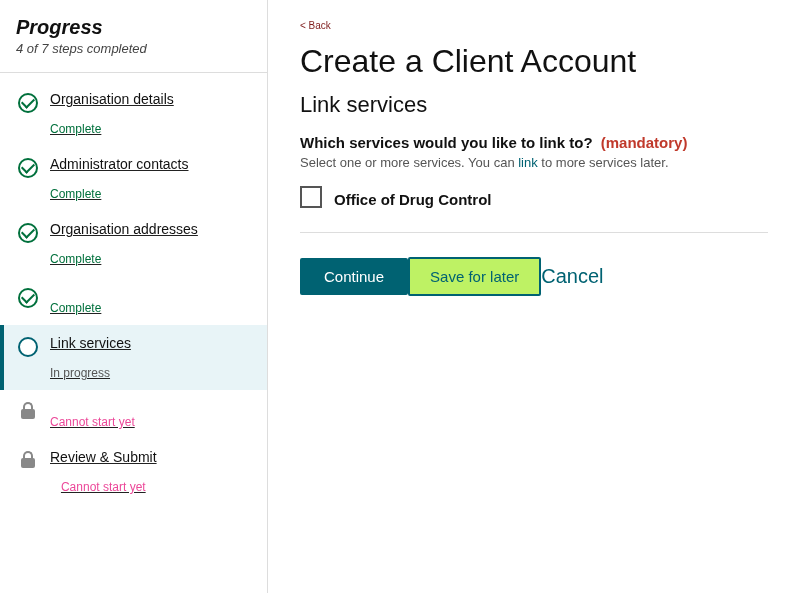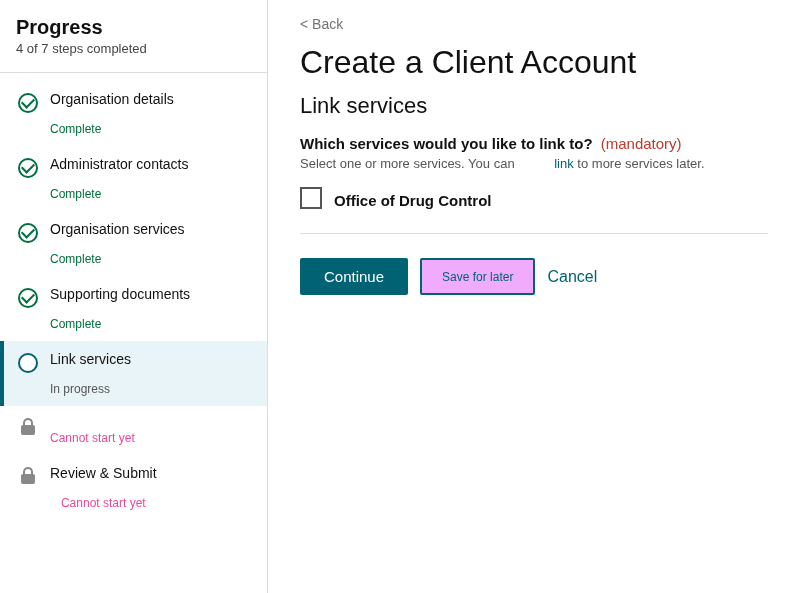--- a/index.html
+++ b/index.html
@@ -11,20 +11,21 @@
       min-width: 268px;
       border-right: 1px solid #ddd;
       padding: 16px 0;
       display: flex;
       flex-direction: column;
     }
     .progress-header {
       padding: 0 16px 16px 16px;
       border-bottom: 1px solid #ddd;
       margin-bottom: 8px;
+      font-style: italic;
     }
     .progress-title {
       font-size: 20px;
       font-weight: bold;
       color: #111;
     }
     .progress-subtitle {
       font-size: 13px;
       color: #444;
       margin-top: 2px;
@@ -32,20 +33,21 @@
     .sidebar-items {
       list-style: none;
       flex: 1;
     }
     .sidebar-item {
       display: flex;
       align-items: flex-start;
       padding: 10px 16px;
       cursor: pointer;
       position: relative;
+      text-decoration: underline;
     }
     .sidebar-item.active {
       background: #e8f4f7;
       border-left: 4px solid #006272;
       padding-left: 12px;
     }
     .sidebar-item .icon {
       width: 24px;
       min-width: 24px;
       margin-right: 10px;
@@ -122,22 +124,22 @@
       border-radius: 2px;
     }
 
     
     #main {
       flex: 1;
       padding: 16px 32px;
       overflow-y: auto;
     }
     .back-link {
-      color: #737373;
-      font-size: 14px;
+      color: #7f1d1d;
+      font-size: 10px;
       cursor: pointer;
       margin-bottom: 12px;
       display: inline-flex;
       gap: 4px;
       text-decoration: none;
     }
     .page-title {
       font-size: 32px;
       font-weight: 400;
       color: #111;
@@ -150,32 +152,31 @@
       margin-bottom: 16px;
     }
     .question-label {
       font-size: 15px;
       font-weight: bold;
       color: #111;
       margin-bottom: 4px;
     }
     .question-label span.mandatory {
       color: #c0392b;
-      font-weight: normal;
+      font-weight: bold;
       margin-left: 4px;
     }
     .hint-text {
       font-size: 13px;
       color: #555;
       margin-bottom: 16px;
     }
     .hint-text a {
       color: #006272;
       text-decoration: none;
-      margin-left: 36px;
     }
     .checkbox-option {
       display: flex;
       align-items: flex-end;
       gap: 12px;
       margin-bottom: 24px;
     }
     .checkbox-option input[type="checkbox"] {
       width: 22px;
       height: 22px;
@@ -191,45 +192,46 @@
       color: #111;
       cursor: pointer;
     }
     .divider {
       border: none;
       border-top: 1px solid #ddd;
       margin: 8px 0 24px 0;
     }
     .action-buttons {
       display: flex;
-      gap: 12px;
+      align-items: center;
+      gap: 0;
     }
     .btn-continue {
       background: #006272;
       color: #fff;
       border: none;
       padding: 10px 24px;
       font-size: 15px;
       cursor: pointer;
       border-radius: 2px;
     }
     .btn-save {
-      background: #f0abfc;
+      background: #bef264;
       color: #006272;
       border: 2px solid #006272;
       padding: 9px 20px;
-      font-size: 12px;
+      font-size: 15px;
       cursor: pointer;
       border-radius: 2px;
     }
     .btn-cancel {
       background: none;
       border: none;
       color: #006272;
-      font-size: 16px;
+      font-size: 20px;
       cursor: pointer;
       text-decoration: none;
     }
   </style>
 </head>
 <body>
 
 <nav id="sidebar">
   <div class="progress-header">
     <div class="progress-title">Progress</div>
@@ -252,30 +254,29 @@
         <div class="item-text">
           <span class="item-label">Administrator contacts</span>
           <span class="item-status status-complete">Complete</span>
         </div>
       </li>
       <li class="sidebar-item">
         <div class="icon">
           <div class="check-circle"></div>
         </div>
         <div class="item-text">
-          <span class="item-label">Organisation services</span>
+          <span class="item-label">Organisation addresses</span>
           <span class="item-status status-complete">Complete</span>
         </div>
       </li>
       <li class="sidebar-item">
         <div class="icon">
           <div class="check-circle"></div>
         </div>
         <div class="item-text">
-          <span class="item-label">Supporting documents</span>
           <span class="item-status status-complete">Complete</span>
         </div>
       </li>
       <li class="sidebar-item active">
         <div class="icon">
           <div class="empty-circle"></div>
         </div>
         <div class="item-text">
           <span class="item-label">Link services</span>
           <span class="item-status status-inprogress">In progress</span>

